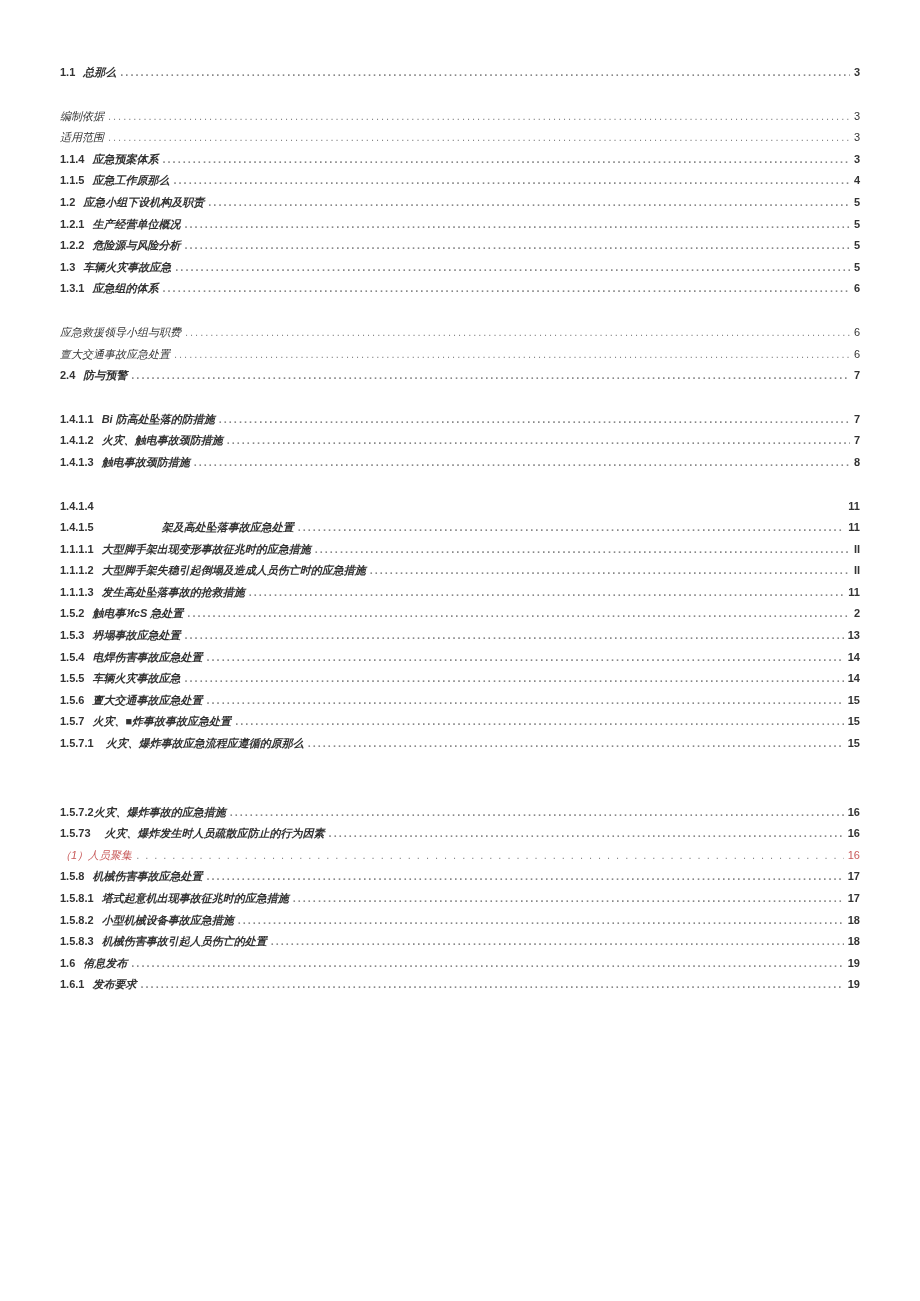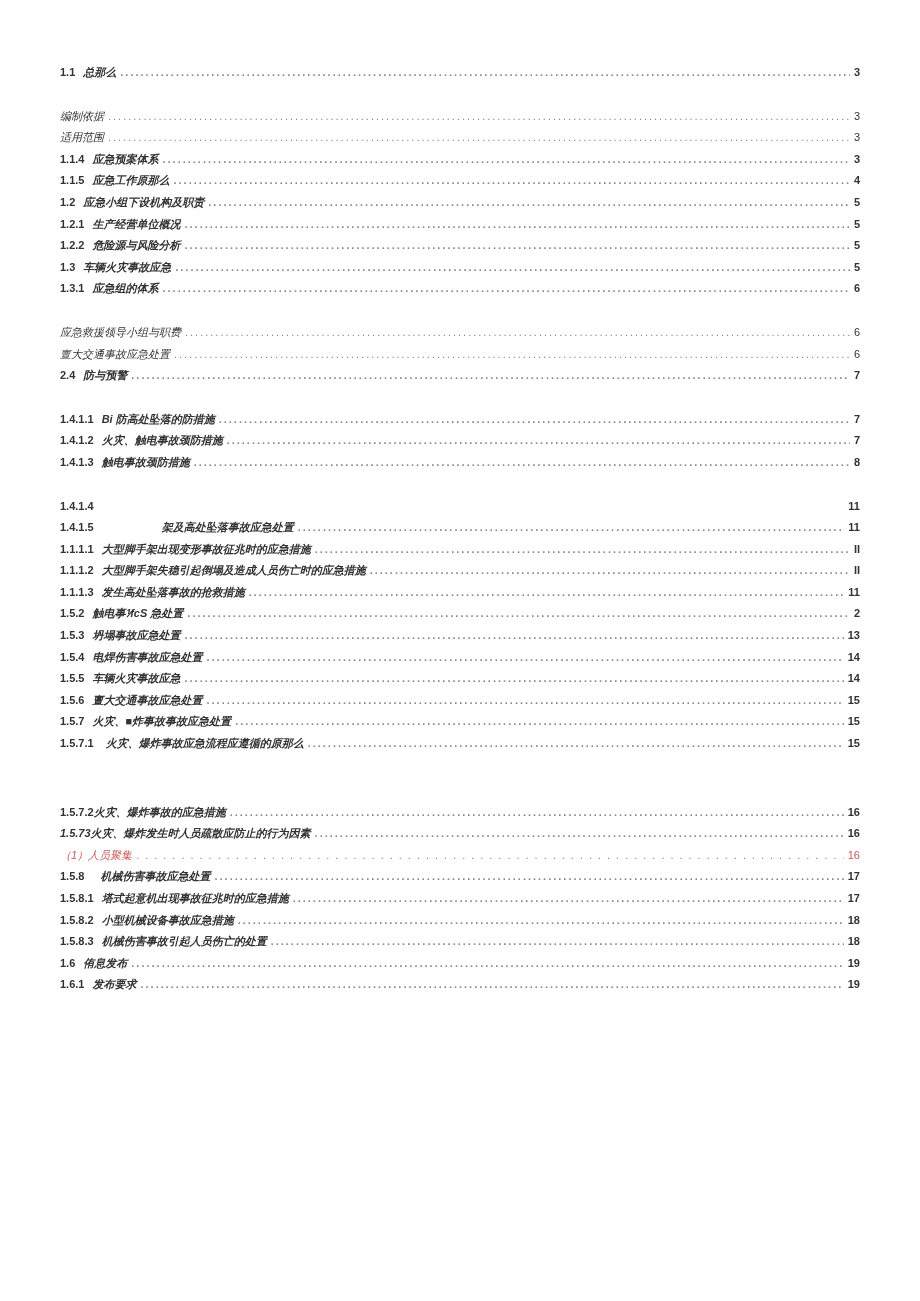--- a/index.html
+++ b/index.html
@@ -214,32 +214,32 @@
       <span class="toc-dots">....................................................................................................................................................................................................</span>
       <span class="toc-page">15</span>
     </div>
     <div class="toc-entry bold">
       <span class="toc-num" style="margin-right: 0px; margin-top: 47px;">1.5.7.2</span>
       <span class="toc-text">火灾、爆炸事故的应急措施</span>
       <span class="toc-dots">....................................................................................................................................................................................................</span>
       <span class="toc-page">16</span>
     </div>
     <div class="toc-entry bold">
-      <span class="toc-num" style="margin-right: 0px; font-style: italic;">1.5.73</span>
+      <span class="toc-num" style="margin-right: 14px;">1.5.73</span>
       <span class="toc-text">火灾、爆炸发生时人员疏散应防止的行为因素</span>
       <span class="toc-dots">....................................................................................................................................................................................................</span>
       <span class="toc-page">16</span>
     </div>
     <div class="toc-entry red widedots">
       <span class="toc-text">（1）人员聚集</span>
       <span class="toc-dots">....................................................................................................................................................................................................</span>
       <span class="toc-page">16</span>
     </div>
     <div class="toc-entry bold">
-      <span class="toc-num" style="margin-right: 16px;">1.5.8</span>
+      <span class="toc-num" style="margin-right: 8px;">1.5.8</span>
       <span class="toc-text">机械伤害事故应急处置</span>
       <span class="toc-dots">....................................................................................................................................................................................................</span>
       <span class="toc-page">17</span>
     </div>
     <div class="toc-entry bold">
       <span class="toc-num">1.5.8.1</span>
       <span class="toc-text">塔式起意机出现事故征兆时的应急措施</span>
       <span class="toc-dots">....................................................................................................................................................................................................</span>
       <span class="toc-page">17</span>
     </div>

